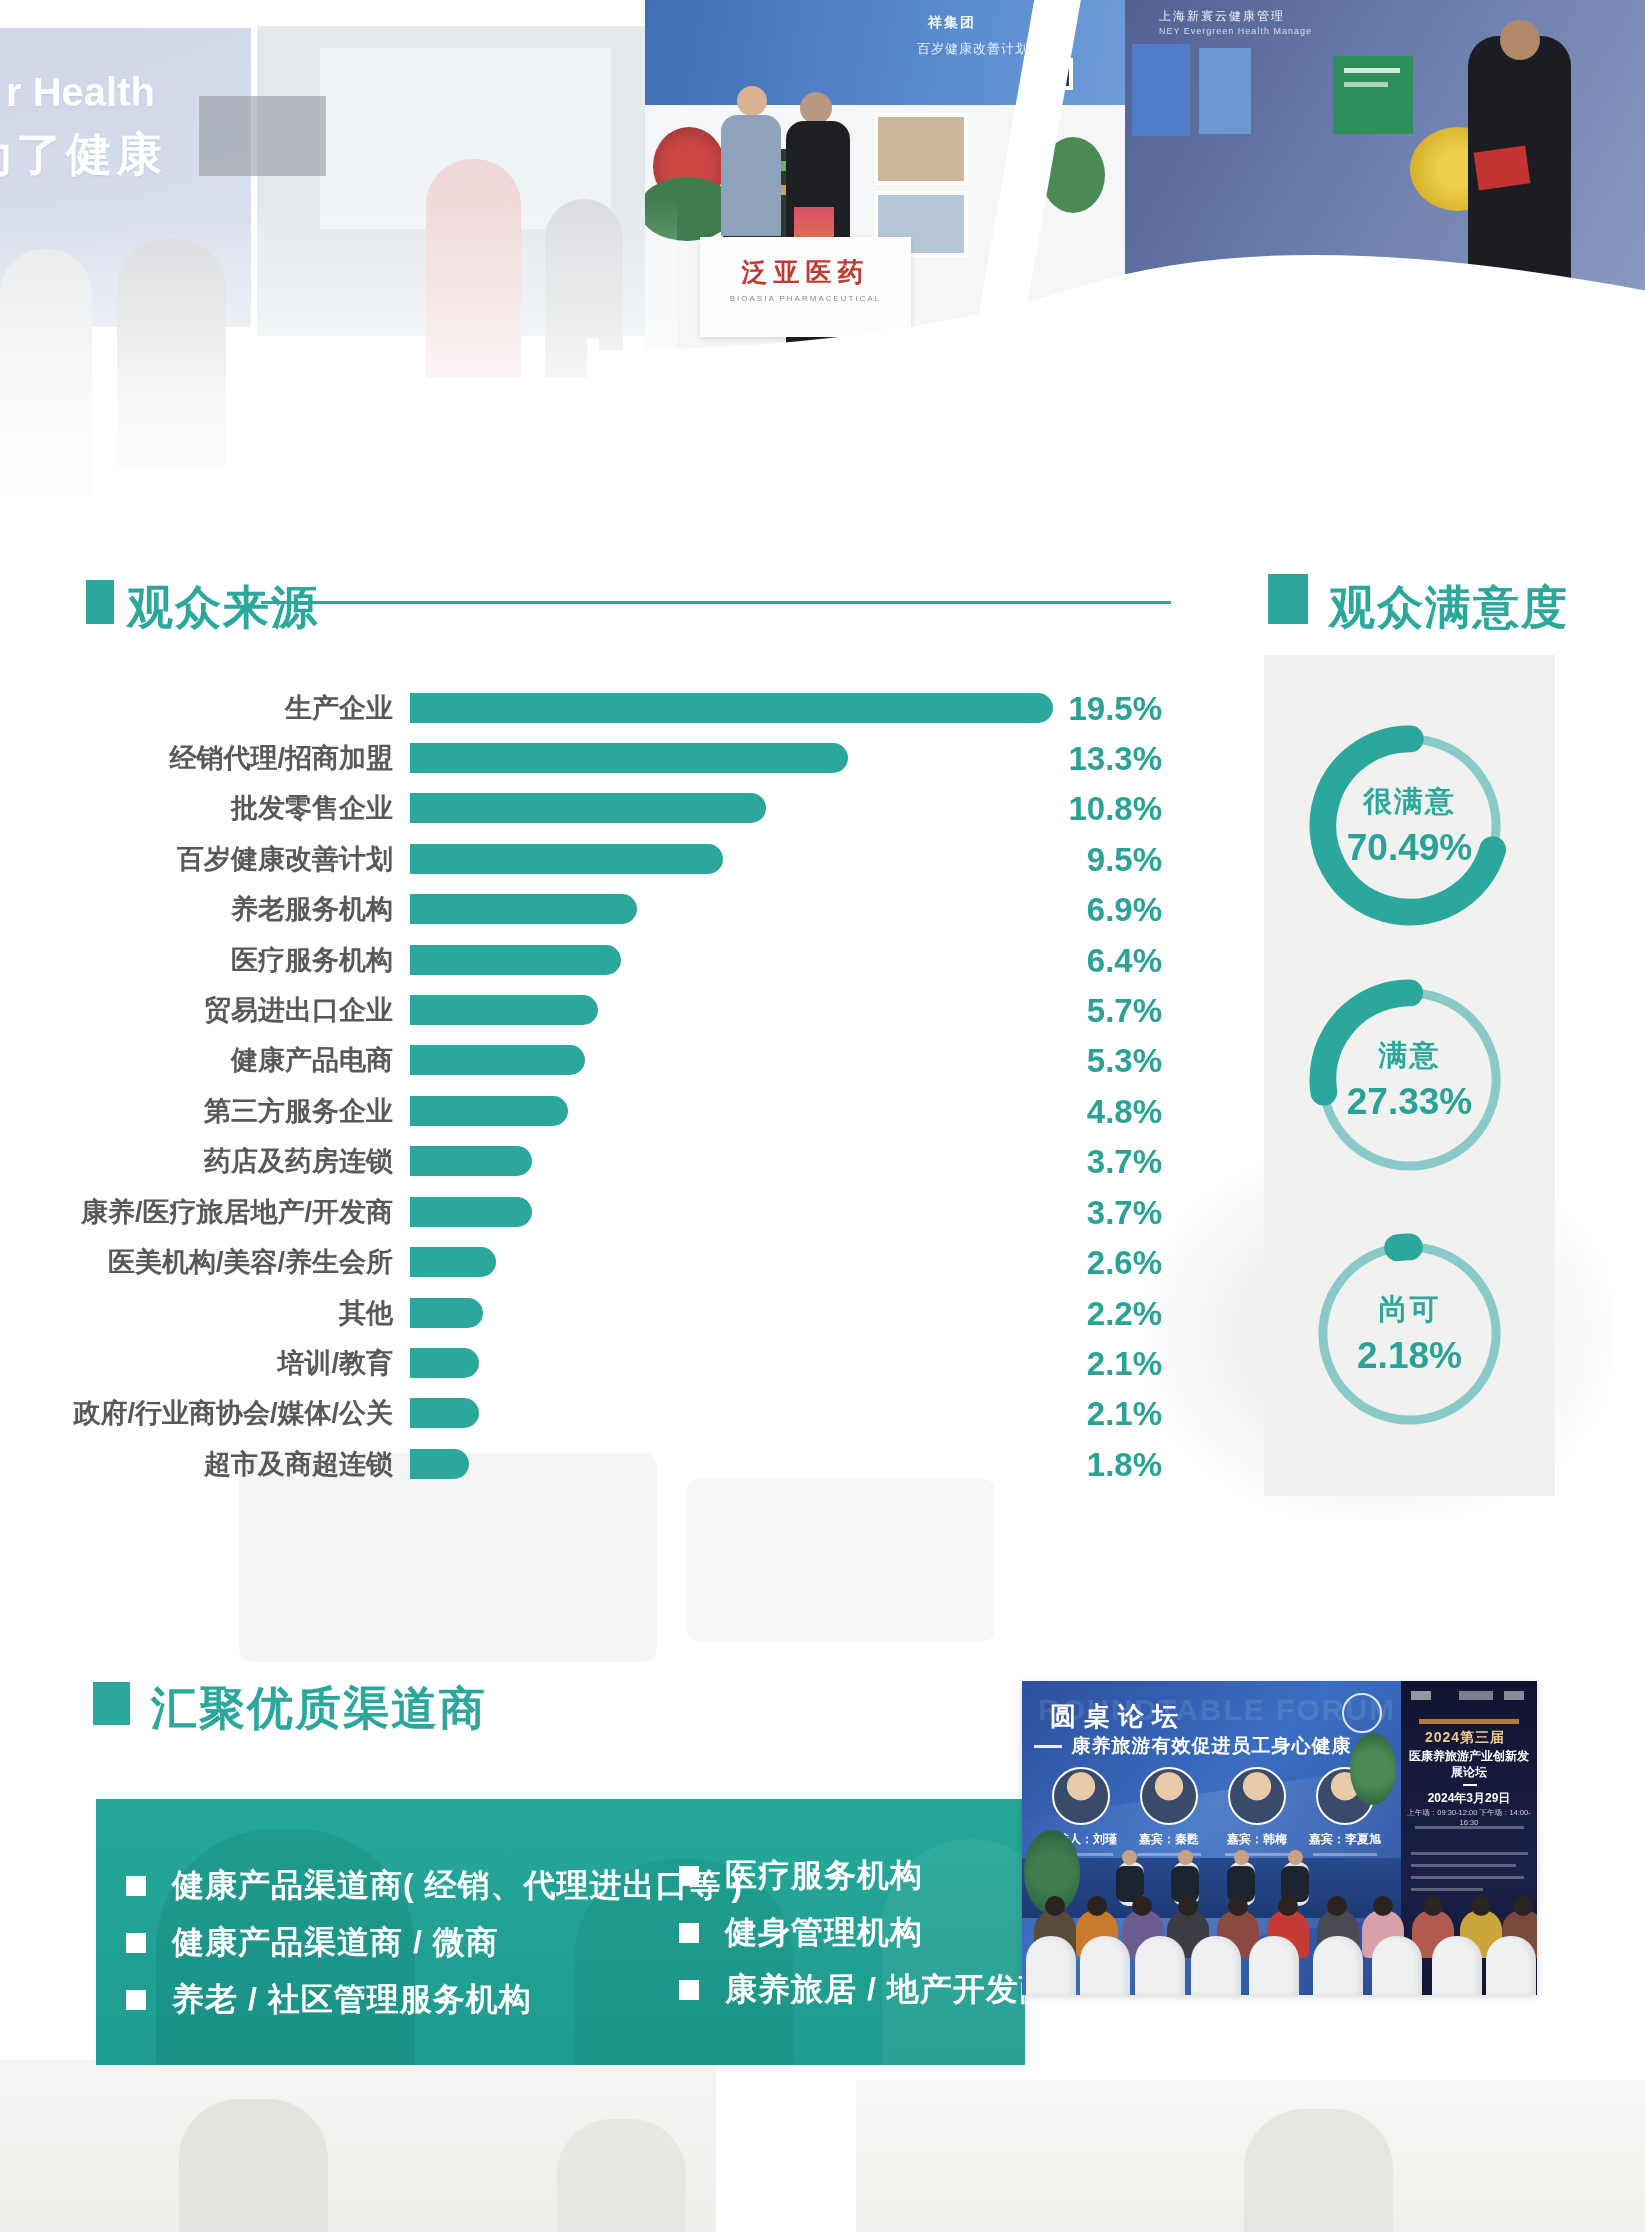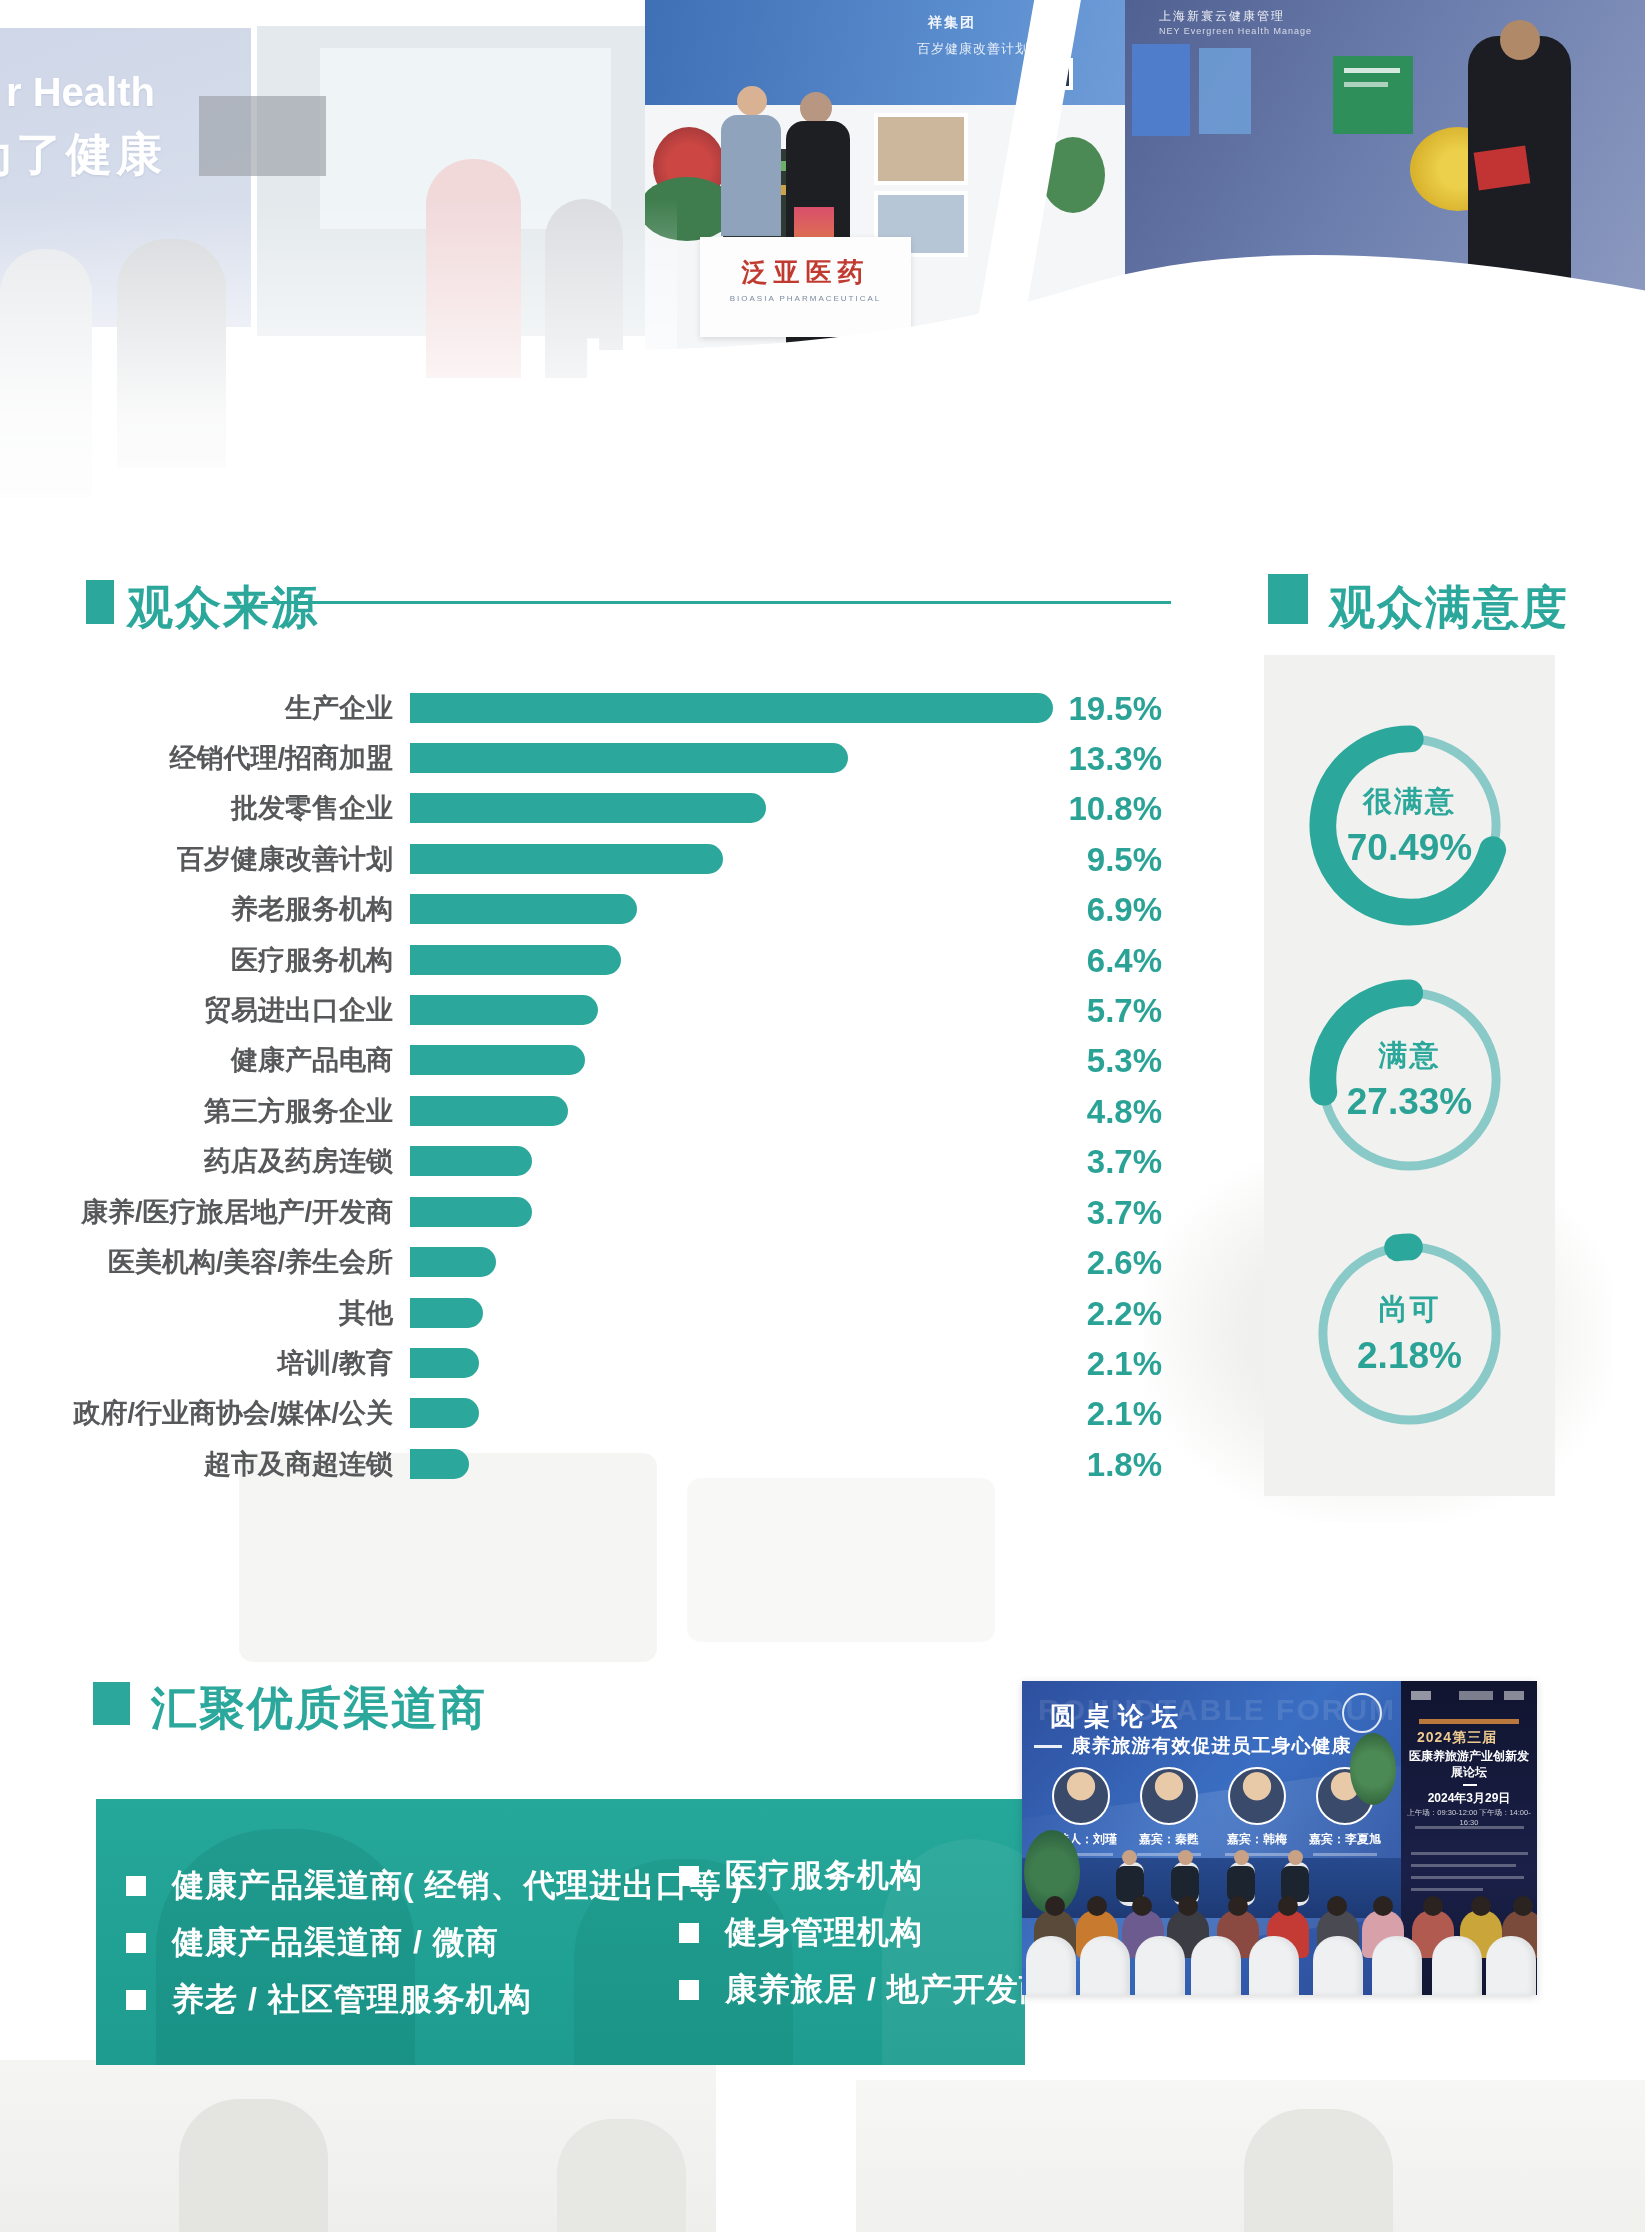--- a/index.html
+++ b/index.html
@@ -68,21 +68,21 @@
   .f-topic{position:absolute;left:0;top:52px;width:379px;display:flex;align-items:center;justify-content:center;gap:10px;}
   .f-topic-text{font-size:19px;font-weight:bold;color:#fff;letter-spacing:1px;}
   .f-dash{width:28px;height:3px;background:#fff;opacity:.9;}
   .speakers{position:absolute;left:18px;top:86px;width:346px;display:flex;justify-content:space-between;}
   .speaker{width:82px;text-align:center;}
   .sp-avatar{width:54px;height:54px;margin:0 auto;border-radius:50%;border:2px solid #fff;
              background:radial-gradient(circle at 50% 32%,#e8c9a8 0 30%,#3a4a6b 32%);}
   .sp-name{margin-top:6px;font-size:12px;color:#fff;font-weight:bold;white-space:nowrap;}
   .sp-bar{width:64px;height:3px;margin:5px auto 0;background:rgba(255,255,255,.35);}
   .sp-bar2{width:46px;}
-  .side-edition{position:absolute;left:0;top:48px;width:128px;text-align:left;font-size:14px;font-weight:bold;color:#ecca90;letter-spacing:1px;padding-left:16px;}
+  .side-edition{position:absolute;left:0;top:48px;width:128px;text-align:center;font-size:14px;font-weight:bold;color:#ecca90;letter-spacing:1px;}
   .side-title{position:absolute;left:6px;top:68px;width:124px;text-align:center;font-size:12px;font-weight:bold;color:#fff;line-height:1.3;}
   .side-dash{position:absolute;left:62px;top:103px;width:14px;height:2px;background:#fff;}
   .side-date{position:absolute;left:0;top:109px;width:136px;text-align:center;font-size:12px;font-weight:bold;color:#fff;}
   .side-sessions{position:absolute;left:0;top:127px;width:136px;text-align:center;font-size:7.5px;color:rgba(255,255,255,.78);}
   .side-bar{position:absolute;height:3px;background:rgba(255,255,255,.3);}
   .audience{position:absolute;left:0;top:221px;width:515px;height:94px;}
   .ghost{position:absolute;border-radius:14px;}
 </style>
 </head>
 <body>

